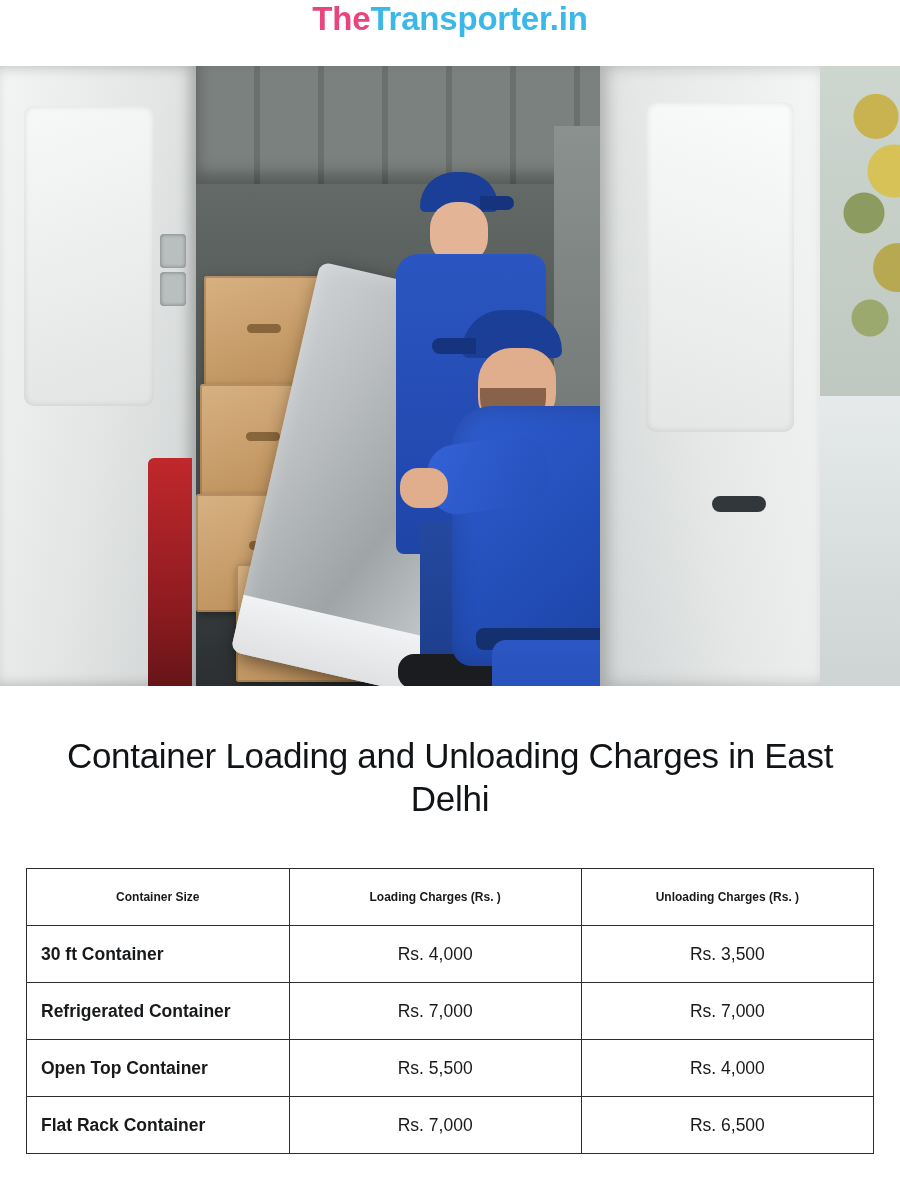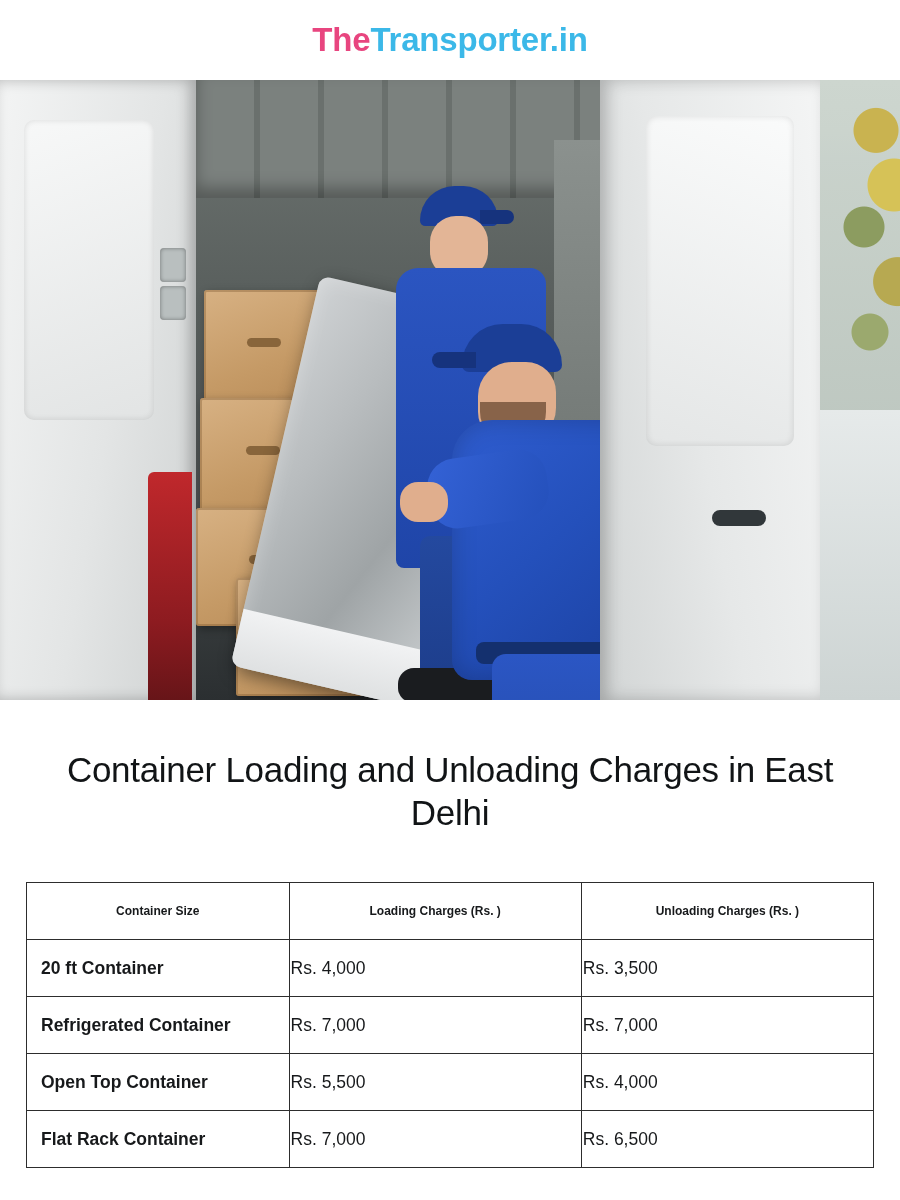--- a/index.html
+++ b/index.html
@@ -10,23 +10,23 @@
   body {
     width: 900px;
     height: 1200px;
     background: #ffffff;
     font-family: "Liberation Sans", sans-serif;
     overflow: hidden;
   }
 
   
   .brand-bar {
-    height: 80px;
+    height: 66px;
     display: flex;
-    align-items: center;
+    align-items: flex-start;
     justify-content: center;
     background: #ffffff;
   }
   .brand-logo {
     font-size: 33px;
     font-weight: bold;
     letter-spacing: -0.2px;
     white-space: nowrap;
   }
   .brand-the { color: #e8457f; }
@@ -329,21 +329,21 @@
     font-weight: bold;
     text-align: center;
     font-size: 12px;
   }
   table.charges tbody td.size {
     text-align: left;
     padding-left: 14px;
     font-weight: bold;
   }
   table.charges tbody td.num {
-    text-align: left;
+    text-align: center;
     font-weight: normal;
   }
   col.c1 { width: 31%; }
   col.c2 { width: 34.5%; }
   col.c3 { width: 34.5%; }
 </style>
 </head>
 <body>
 
 <div class="brand-bar">
@@ -411,21 +411,21 @@
     </colgroup>
     <thead>
       <tr>
         <th>Container Size</th>
         <th>Loading Charges (Rs. )</th>
         <th>Unloading Charges (Rs. )</th>
       </tr>
     </thead>
     <tbody>
       <tr>
-        <td class="size">20 ft Container</td>
+        <td class="size">30 ft Container</td>
         <td class="num">Rs. 4,000</td>
         <td class="num">Rs. 3,500</td>
       </tr>
       <tr>
         <td class="size">Refrigerated Container</td>
         <td class="num">Rs. 7,000</td>
         <td class="num">Rs. 7,000</td>
       </tr>
       <tr>
         <td class="size">Open Top Container</td>

